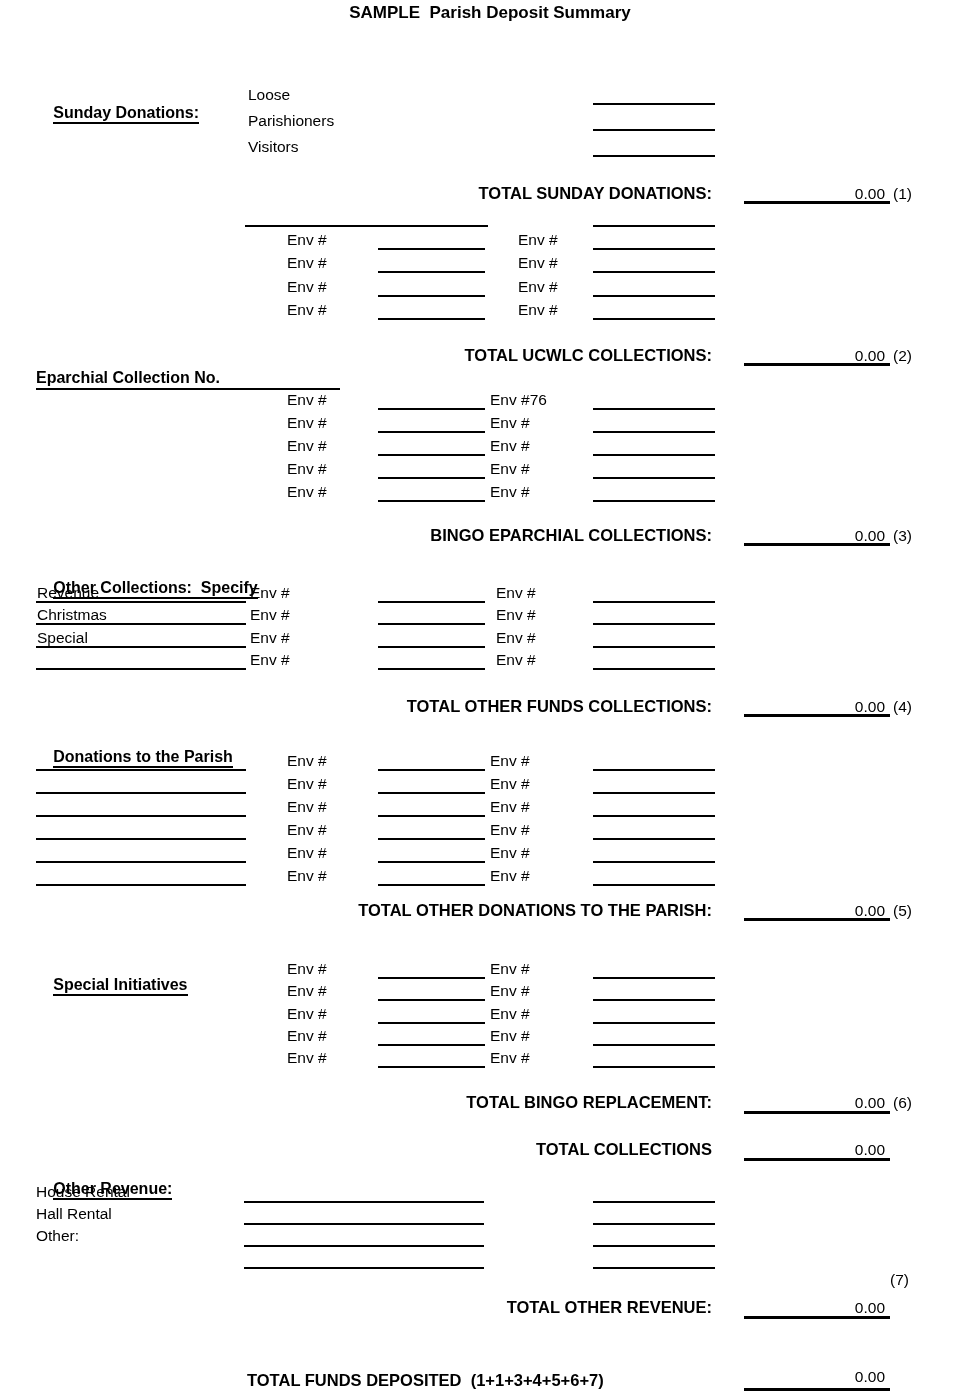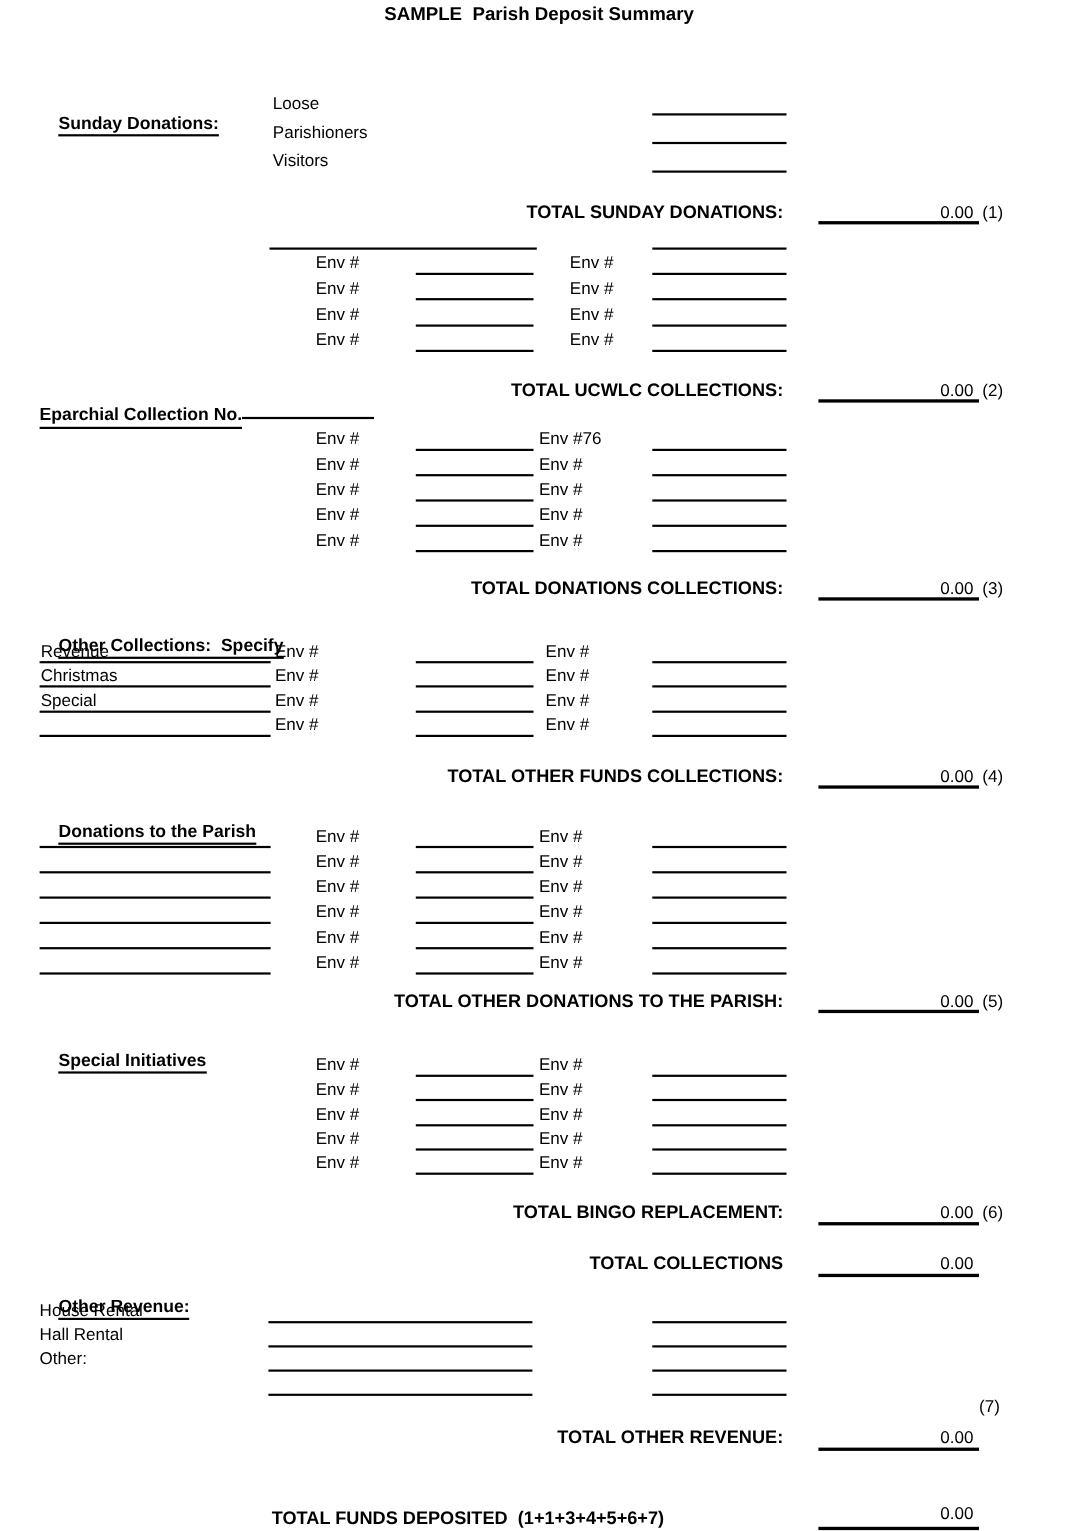--- a/index.html
+++ b/index.html
@@ -30,32 +30,32 @@
 
   <div class="abs title">SAMPLE  Parish Deposit Summary</div>
 
 
   <div class="abs" style="left:36px; top:86px;">
     <span class="heading">Sunday Donations:</span></div>
 
   <div class="line" style="left:245px; top:225px; width:243px;"></div>
   <div class="line" style="left:593px; top:225px; width:122px;"></div>
 
-  <div class="abs hwrap" style="left:36px; top:369px; width:304px;align-items:center;">
+  <div class="abs hwrap" style="left:36px; top:369px; width:304px;">
     <span class="heading">Eparchial Collection No.</span>
     <span class="hfill"></span>
   </div>
 
   <div class="abs" style="left:36px; top:730px;">
     <span class="heading">Donations to the Parish</span></div>
 
   <div class="abs" style="left:36px; top:561px;">
     <span class="heading">Other Collections:  Specify</span></div>
 
-  <div class="abs" style="left:36px; top:938px;">
+  <div class="abs" style="left:36px; top:958px;">
     <span class="heading">Special Initiatives</span></div>
 
   <div class="abs" style="left:36px; top:1162px;">
     <span class="heading">Other Revenue:</span></div>
 
   <div id="rows-layer">
       <div class="abs itemlabel" style="left: 248px; top: 86px;">Loose</div>
       <div class="line" style="left: 593px; top: 103px; width: 122px;"></div>
       <div class="abs itemlabel" style="left: 248px; top: 112px;">Parishioners</div>
       <div class="line" style="left: 593px; top: 129px; width: 122px;"></div>
@@ -187,21 +187,21 @@
   <div class="abs tlabel" style="top:184px;">TOTAL SUNDAY DONATIONS:</div>
   <div class="abs amount" style="top:185px;">0.00</div>
   <div class="abs ref" style="left:893px; top:185px;">(1)</div>
   <div class="line tline" style="left:744px; top:201px; width:146px;"></div>
 
   <div class="abs tlabel" style="top:346px;">TOTAL UCWLC COLLECTIONS:</div>
   <div class="abs amount" style="top:347px;">0.00</div>
   <div class="abs ref" style="left:893px; top:347px;">(2)</div>
   <div class="line tline" style="left:744px; top:363px; width:146px;"></div>
 
-  <div class="abs tlabel" style="top:526px;">TOTAL DONATIONS COLLECTIONS:</div>
+  <div class="abs tlabel" style="top:526px;">BINGO EPARCHIAL COLLECTIONS:</div>
   <div class="abs amount" style="top:527px;">0.00</div>
   <div class="abs ref" style="left:893px; top:527px;">(3)</div>
   <div class="line tline" style="left:744px; top:543px; width:146px;"></div>
 
   <div class="abs tlabel" style="top:697px;">TOTAL OTHER FUNDS COLLECTIONS:</div>
   <div class="abs amount" style="top:698px;">0.00</div>
   <div class="abs ref" style="left:893px; top:698px;">(4)</div>
   <div class="line tline" style="left:744px; top:714px; width:146px;"></div>
 
   <div class="abs tlabel" style="top:901px;">TOTAL OTHER DONATIONS TO THE PARISH:</div>

